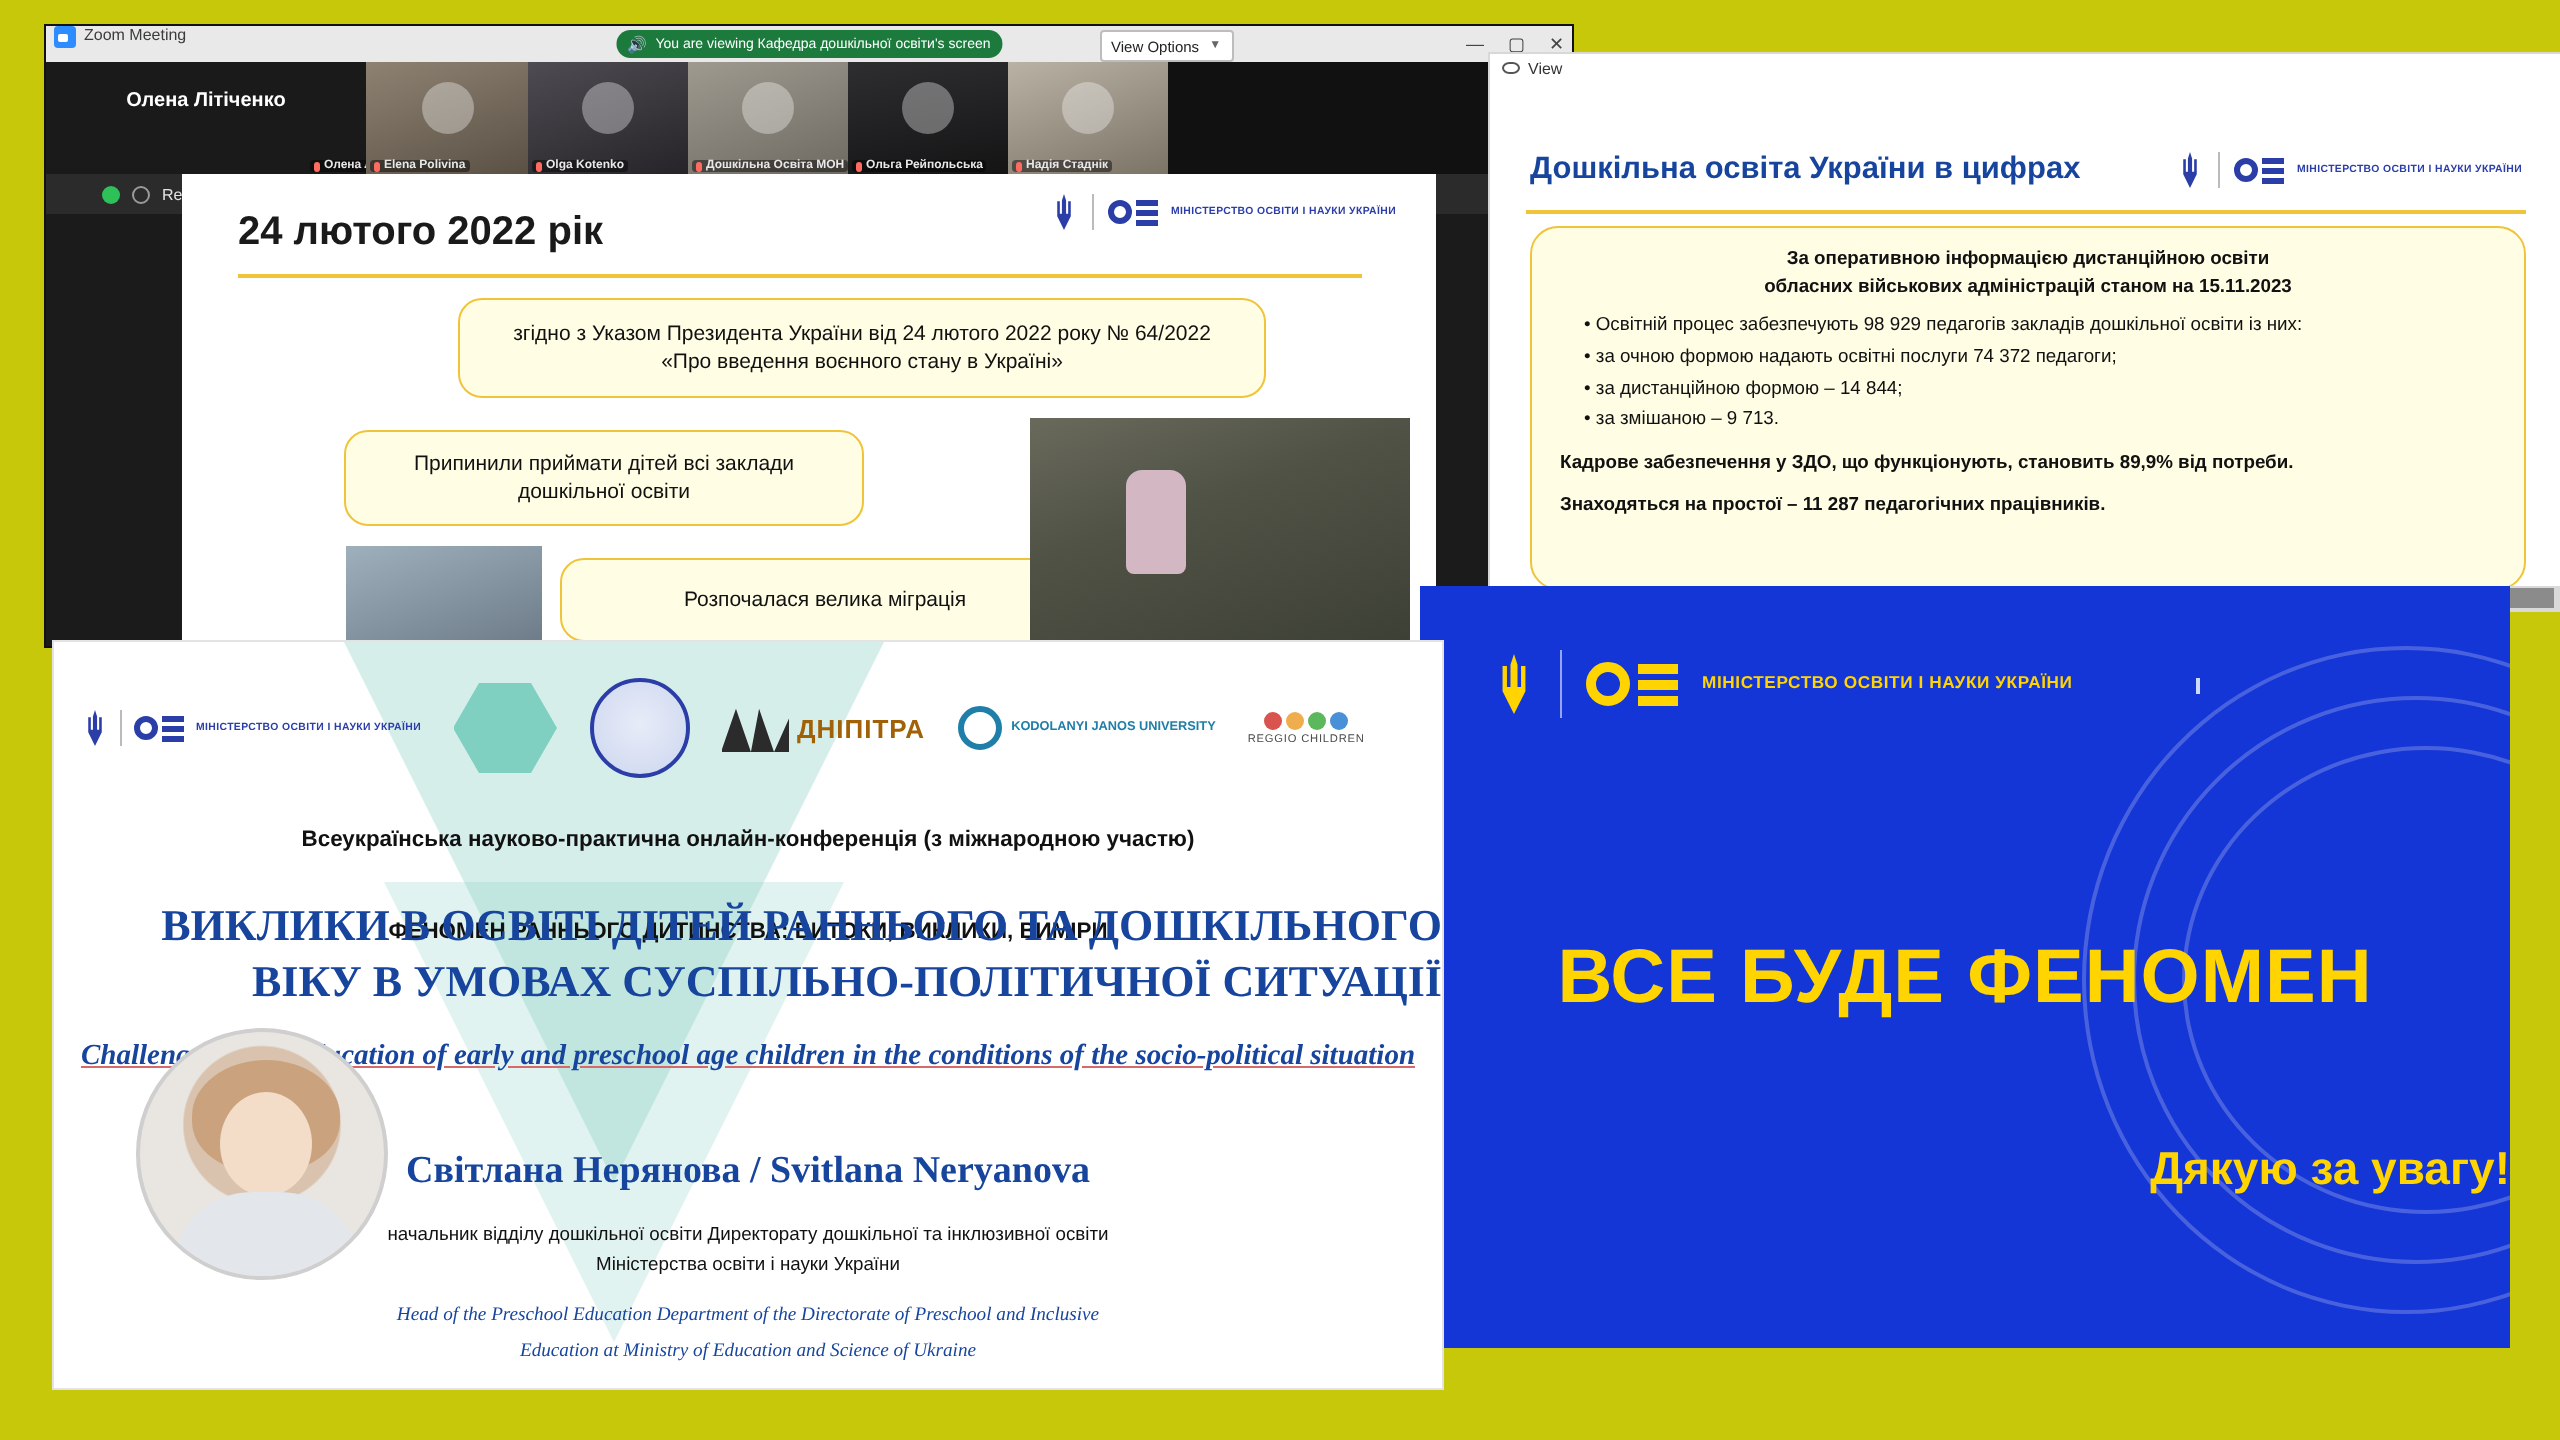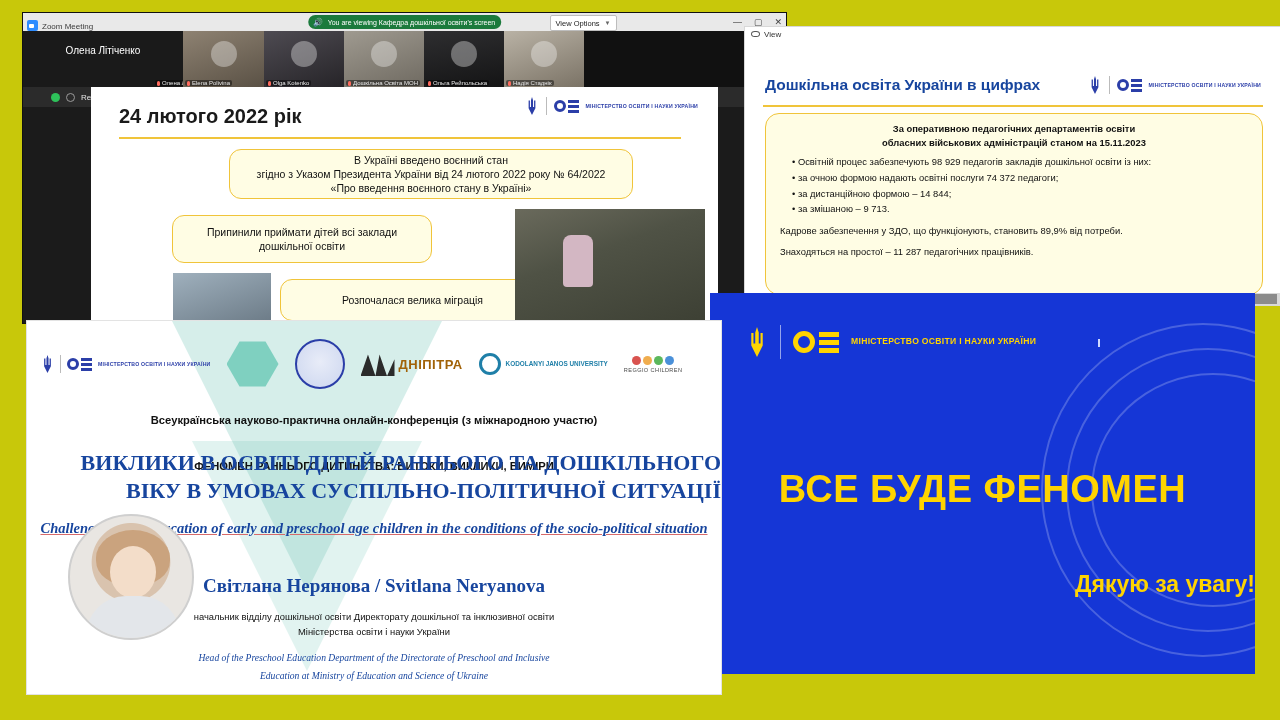--- a/index.html
+++ b/index.html
@@ -11,21 +11,21 @@
   .abs{position:absolute;}
 
   
   #zoom-window{
     left:22px;top:12px;width:763px;height:310px;
     background:#1b1b1b;border:1px solid #111;overflow:hidden;
   }
   #zoom-titlebar{
     position:absolute;left:0;top:0;width:100%;height:18px;
     background:#e9e9e9;border-bottom:1px solid #c4c4c4;
-    display:flex;align-items:flex-end;font-size:8px;color:#333;
+    display:flex;align-items:flex-start;font-size:8px;color:#333;
   }
   #zoom-titlebar .z-ico{
     width:11px;height:11px;margin-left:4px;margin-right:4px;
     background:#2d8cff;border-radius:2px;position:relative;
   }
   #zoom-titlebar .z-ico:after{
     content:"";position:absolute;left:2px;top:3.5px;width:5px;height:4px;
     background:#fff;border-radius:1px;
   }
   #zoom-title{font-size:8px;color:#3c3c3c;}
@@ -43,20 +43,21 @@
     font-size:7.5px;color:#222;
   }
   .viewopt .cv{font-size:6px;color:#666;}
   .winbtns{position:absolute;right:4px;top:0;height:18px;display:flex;align-items:center;gap:12px;}
   .winbtns span{font-size:9px;color:#444;line-height:1;}
 
   
   #gallery{
     position:absolute;left:0;top:18px;width:100%;height:56px;background:#111;
     display:flex;
+    font-weight:bold;
   }
   .tile{position:relative;height:56px;overflow:hidden;}
   .tile .nm{
     position:absolute;left:2px;bottom:1px;font-size:6px;color:#e8e8e8;
     background:rgba(0,0,0,.45);padding:0 2px;border-radius:2px;
     white-space:nowrap;display:flex;align-items:center;gap:2px;
   }
   .mic{display:inline-block;width:3px;height:5px;background:#ff6b5e;border-radius:1.5px;}
   .tile.t0{width:160px;background:#1a1a1a;}
   .tile.t1{width:81px;background:linear-gradient(160deg,#8e8272,#5a5145);}
@@ -140,21 +141,21 @@
   #stats-rule{position:absolute;left:18px;top:78px;width:500px;height:2px;background:#f0c43a;}
   #stats-card{
     position:absolute;left:20px;top:86px;width:498px;height:182px;
     background:#fffde4;border:1.5px solid #f0c43a;border-radius:14px;
     padding:8px 14px;box-sizing:border-box;font-size:9.4px;color:#111;line-height:1.45;
   }
   #stats-card .ctr{text-align:center;font-weight:bold;}
   #stats-card ul{margin:6px 0 0 0;padding-left:12px;list-style:none;}
   #stats-card li{margin-bottom:2px;}
   #stats-card li:before{content:"•  ";}
-  #stats-card p{margin:8px 0 0 0;font-weight:normal;}
+  #stats-card p{margin:8px 0 0 0;font-weight:bold;}
   #stats-filmstrip{
     position:absolute;left:0;bottom:0;width:100%;height:12px;background:#d9d9d9;
     display:flex;gap:4px;padding:1px 4px;box-sizing:border-box;
   }
   #stats-filmstrip i{display:block;flex:1;background:#8b8b8b;}
 
   
   #blue-slide{
     position:absolute;left:710px;top:293px;width:545px;height:381px;background:#1536d6;
     overflow:hidden;
@@ -347,21 +348,20 @@
             <i></i>
             <i></i>
             <i></i>
           </span>
       </span>
       <span class="mon-txt">МІНІСТЕРСТВО ОСВІТИ І НАУКИ УКРАЇНИ</span>
     </div>
 
     <div class="ybox" id="s1-box1">
       <div>
-        <div>В Україні введено воєнний стан</div>
         <div>згідно з Указом Президента України від 24 лютого 2022 року № 64/2022</div>
         <div>«Про введення воєнного стану в Україні»</div>
       </div>
     </div>
 
     <div class="ybox" id="s1-box2">Припинили приймати дітей всі заклади дошкільної освіти</div>
     <div class="ybox" id="s1-box3">Розпочалася велика міграція</div>
 
     <div id="s1-photo-soldiers"></div>
     <div id="s1-photo-building"></div>
@@ -386,21 +386,21 @@
             <i></i>
             <i></i>
           </span>
       </span>
       <span class="mon-txt">МІНІСТЕРСТВО ОСВІТИ І НАУКИ УКРАЇНИ</span>
     </span>
   </div>
   <div id="stats-rule"></div>
 
   <div id="stats-card">
-    <div class="ctr">За оперативною педагогічних департаментів освіти</div>
+    <div class="ctr">За оперативною інформацією дистанційною освіти</div>
     <div class="ctr">обласних військових адміністрацій станом на  15.11.2023</div>
     <ul>
       <li>Освітній процес забезпечують  98 929 педагогів закладів дошкільної освіти із них:</li>
       <li>за очною формою надають освітні послуги 74 372 педагоги;</li>
       <li>за дистанційною формою  – 14 844;</li>
       <li>за змішаною – 9 713.</li>
     </ul>
     <p>Кадрове забезпечення у ЗДО, що функціонують, становить  89,9% від потреби.</p>
     <p>Знаходяться на простої – 11 287 педагогічних працівників.</p>
   </div>

